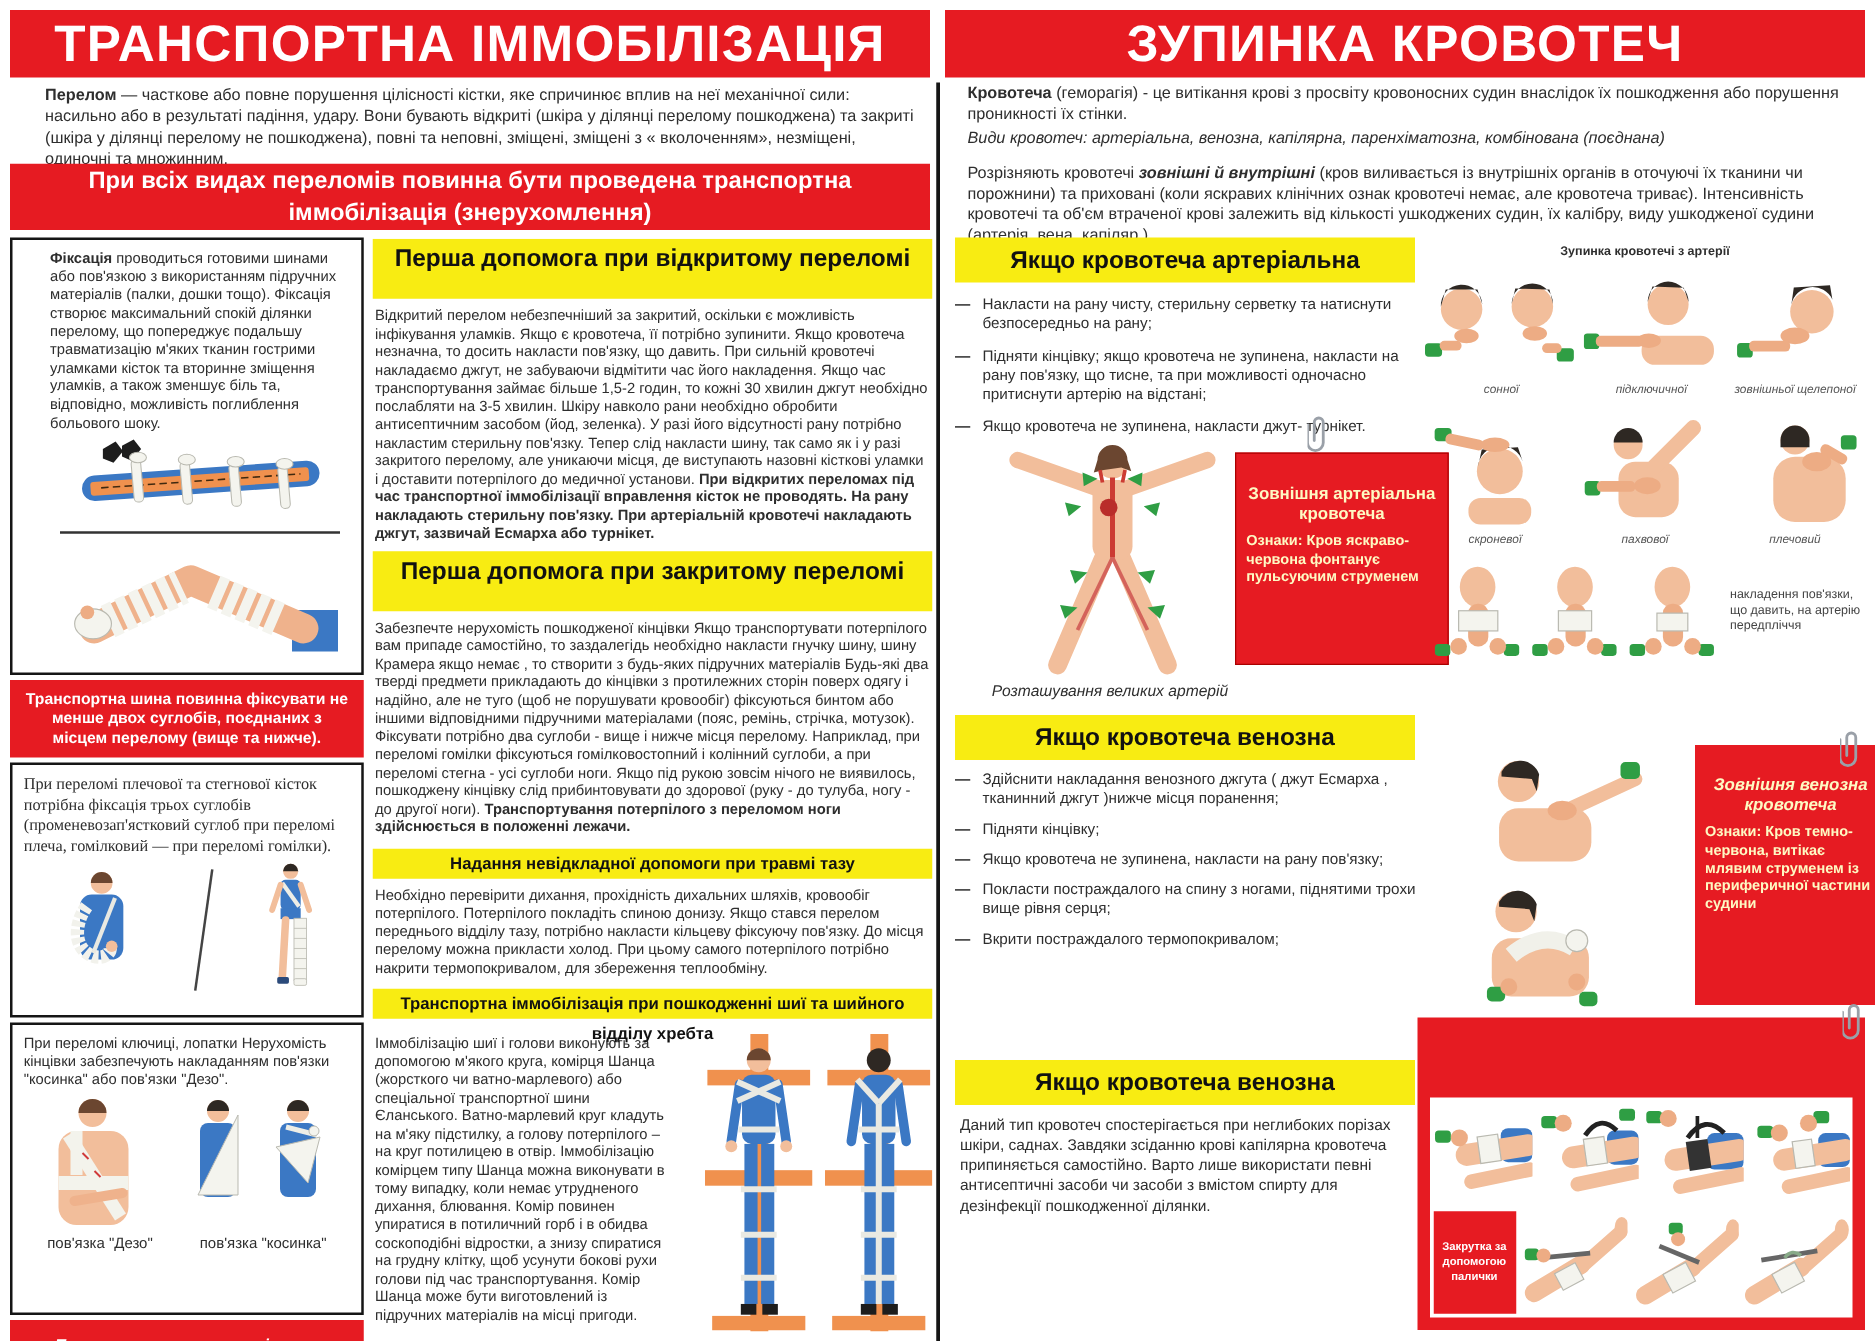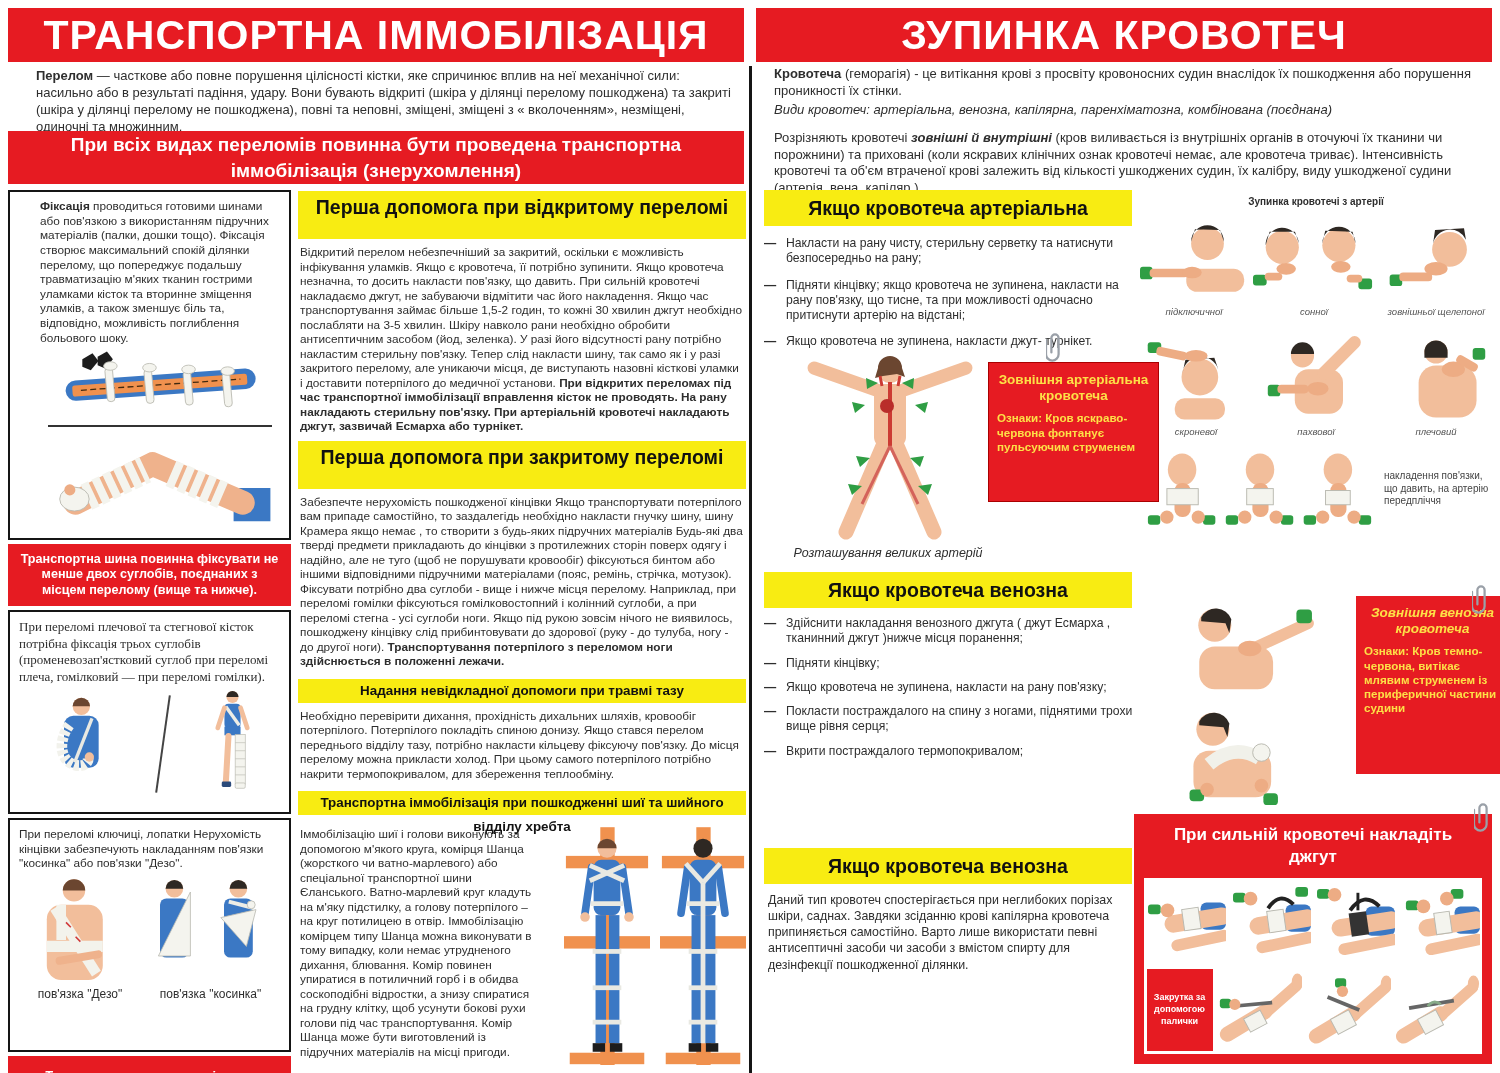--- a/index.html
+++ b/index.html
@@ -37,21 +37,21 @@
   .r-h{width:368px;height:36px;font-size:19.5px;line-height:36px;}
   #r-art-h{left:764px;top:190px;}
   #r-art-list{left:764px;top:236px;width:374px;}
   #r-ven-h{left:764px;top:572px;}
   #r-ven-list{left:764px;top:616px;width:374px;}
   #r-cap-h{left:764px;top:848px;}
   #r-cap-p{left:768px;top:892px;width:360px;font-size:12.4px;line-height:1.3;}
   .bli{position:relative;font-size:12.2px;line-height:1.25;padding-left:22px;margin-bottom:11px;}
   .bli::before{content:"—";position:absolute;left:0;top:0;font-weight:bold;}
   #r-ven-list .bli{margin-bottom:9px;}
-  .redbox{background:var(--red);color:#fde047;text-align:center;padding:9px 8px;}
+  .redbox{background:var(--red);color:#fef9c3;text-align:center;padding:24px 8px;}
   .redbox .t{font-weight:bold;font-size:13.5px;line-height:1.2;font-style:italic;}
   .redbox .b{font-weight:bold;font-size:11.6px;line-height:1.22;text-align:left;margin-top:7px;}
   #art-box{left:988px;top:362px;width:153px;height:120px;border:1px solid #a00;}
   #art-box .t{font-style:normal;}
   #ven-box{left:1356px;top:596px;width:137px;height:160px;}
   #fig-caption{left:772px;top:546px;width:232px;text-align:center;font-style:italic;font-size:12.5px;}
   #stop-cap{left:1140px;top:196px;width:352px;text-align:center;font-weight:bold;font-size:10px;}
   .agrid{left:1140px;width:352px;display:flex;justify-content:space-between;}
   .acell{display:flex;flex-direction:column;align-items:center;}
   .albl{font-style:italic;font-size:9.5px;color:#555;margin-top:2px;}
@@ -301,44 +301,44 @@
     <div class="b">Ознаки: Кров яскраво-червона фонтанує пульсуючим струменем</div>
   </div>
   <svg class="clip" style="left:1046px;top:330px;" viewBox="0 0 20 36">
     <path d="M6 24 V8 a4 4 0 0 1 8 0 v18 a7 7 0 0 1 -14 0 V10" fill="none" stroke="#9AA0A8" stroke-width="2.5" stroke-linecap="round"></path>
   </svg>
 
   <div class="abs" id="stop-cap">Зупинка кровотечі з артерії</div>
 
   <div class="abs agrid" id="row1">
     <div class="acell">
-      <svg width="108" height="88" viewBox="0 0 112 90">
-        <circle cx="70" cy="28" r="17" class="skin"></circle>
-          <path d="M53 26 a17 17 0 0 1 34 0 l-4 -12 -26 -1 z" class="hair"></path>
-        <rect x="48" y="54" width="60" height="24" rx="11" class="skin"></rect>
-        <rect x="0" y="52" width="13" height="13" rx="3" class="grn"></rect>
-        <rect x="10" y="54" width="40" height="9" rx="4" class="skin2"></rect>
-        <ellipse cx="54" cy="58" rx="10" ry="6" class="skin2"></ellipse>
-      </svg>
-      <span class="albl">підключичної</span>
-    </div>
-    <div class="acell">
       <svg width="122" height="88" viewBox="0 0 125 90">
         <circle cx="30" cy="32" r="17" class="skin"></circle>
           <path d="M13 30 a17 17 0 0 1 34 -2 l-4 -12 -26 0 z" class="hair"></path>
         <rect x="0" y="60" width="14" height="11" rx="3" class="grn"></rect>
           <rect x="12" y="58" width="18" height="8" rx="4" class="skin2"></rect>
         <ellipse cx="34" cy="54" rx="10" ry="6" class="skin2"></ellipse>
         <circle cx="88" cy="30" r="17" class="skin"></circle>
           <path d="M71 28 a17 17 0 0 1 34 0 l-3 -12 -28 -1 z" class="hair"></path>
         <rect x="108" y="64" width="14" height="11" rx="3" class="grn"></rect>
           <rect x="96" y="60" width="16" height="8" rx="4" class="skin2"></rect>
         <ellipse cx="90" cy="52" rx="10" ry="6" class="skin2"></ellipse>
       </svg>
       <span class="albl">сонної</span>
+    </div>
+    <div class="acell">
+      <svg width="108" height="88" viewBox="0 0 112 90">
+        <circle cx="70" cy="28" r="17" class="skin"></circle>
+          <path d="M53 26 a17 17 0 0 1 34 0 l-4 -12 -26 -1 z" class="hair"></path>
+        <rect x="48" y="54" width="60" height="24" rx="11" class="skin"></rect>
+        <rect x="0" y="52" width="13" height="13" rx="3" class="grn"></rect>
+        <rect x="10" y="54" width="40" height="9" rx="4" class="skin2"></rect>
+        <ellipse cx="54" cy="58" rx="10" ry="6" class="skin2"></ellipse>
+      </svg>
+      <span class="albl">підключичної</span>
     </div>
     <div class="acell">
       <svg width="112" height="88" viewBox="0 0 116 90">
         <circle cx="72" cy="34" r="18" class="skin"></circle>
           <path d="M55 28 a18 18 0 0 1 34 -4 l-2 -12 -30 2 z" class="hair"></path>
         <ellipse cx="58" cy="54" rx="12" ry="7" class="skin2"></ellipse>
         <rect x="10" y="60" width="13" height="12" rx="3" class="grn"></rect>
         <rect x="20" y="58" width="34" height="9" rx="4" class="skin2"></rect>
       </svg>
       <span class="albl">зовнішньої щелепоної</span>
@@ -449,21 +449,20 @@
     <div class="bli">Підняти кінцівку;</div>
     <div class="bli">Якщо кровотеча не зупинена, накласти на рану пов'язку;</div>
     <div class="bli">Покласти постраждалого на спину з ногами, піднятими трохи вище рівня серця;</div>
     <div class="bli">Вкрити постраждалого термопокривалом;</div>
   </div>
 
   <div class="abs yellow-h r-h" id="r-cap-h">Якщо кровотеча венозна</div>
   <div class="abs" id="r-cap-p">Даний тип кровотеч спостерігається при неглибоких порізах шкіри, саднах. Завдяки зсіданню крові капілярна кровотеча припиняється самостійно. Варто лише використати певні антисептичні засоби чи засоби з вмістом спирту для дезінфекції пошкодженної ділянки.</div>
 
   <div class="abs" id="tq-panel">
-    <div id="tq-title">При сильній кровотечі накладіть джгут</div>
     <div id="tq-white">
       <div class="tqrow">
         <svg width="80" height="74" viewBox="0 0 82 76">
           <rect x="56" y="18" width="26" height="28" rx="6" class="blu"></rect>
           <path d="M78 32 L28 40" stroke="#F2BE9B" stroke-width="18" stroke-linecap="round"></path>
           <path d="M32 62 L80 52" stroke="#F2BE9B" stroke-width="12" stroke-linecap="round"></path>
           <rect x="38" y="24" width="17" height="22" class="wht" transform="rotate(-8 46 35)"></rect>
           <rect x="2" y="20" width="13" height="10" rx="3" class="grn"></rect>
             <circle cx="22" cy="26" r="7" class="skin2"></circle>
         </svg>

